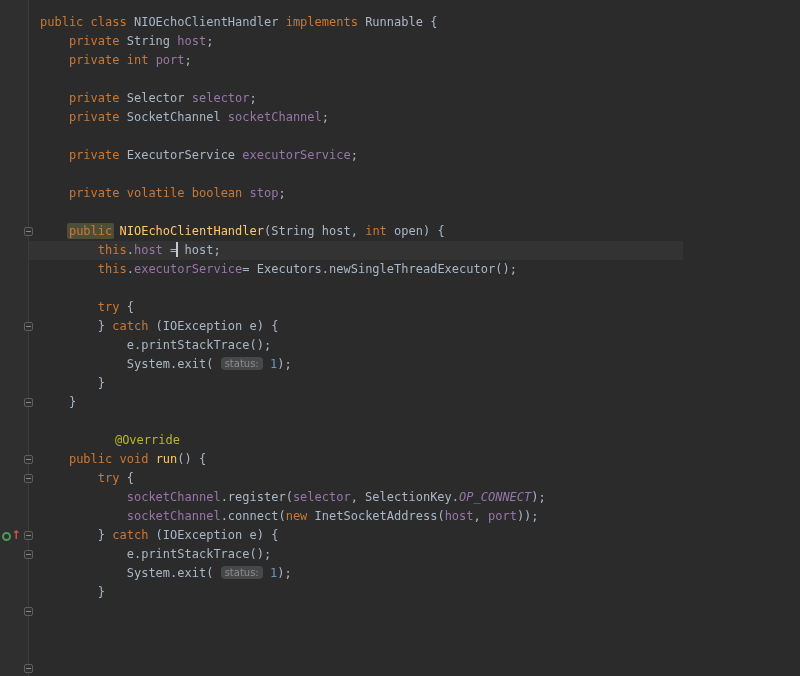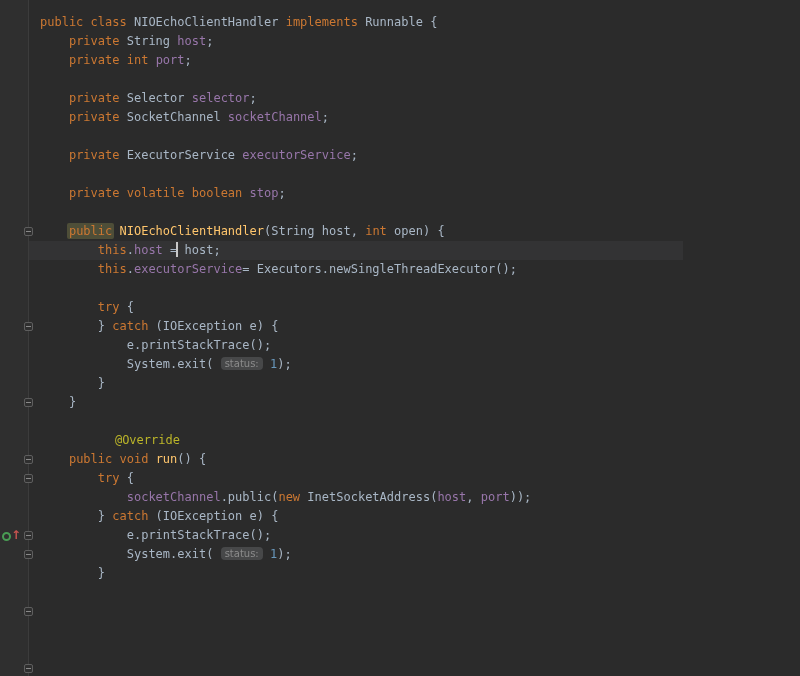--- a/index.html
+++ b/index.html
@@ -92,21 +92,22 @@
       <div class="line">        <span class="tk-kw">try</span><span class="tk-txt"> {</span></div>
       <div class="line">        <span class="tk-txt">} </span><span class="tk-kw">catch</span><span class="tk-txt"> (IOException e) {</span></div>
       <div class="line">            <span class="tk-txt">e.printStackTrace();</span></div>
       <div class="line">            <span class="tk-txt">System.</span><span class="tk-stat">exit</span><span class="tk-txt">( </span><span class="tk-badge">status:</span><span class="tk-txt"> </span><span class="tk-num">1</span><span class="tk-txt">);</span></div>
       <div class="line">        <span class="tk-txt">}</span></div>
       <div class="line">    <span class="tk-txt">}</span></div>
       <div class="line"></div>
       <div class="line">    <span class="tk-ann">@Override</span></div>
       <div class="line">    <span class="tk-kw">public</span><span class="tk-txt"> </span><span class="tk-kw">void</span><span class="tk-txt"> </span><span class="tk-mth">run</span><span class="tk-txt">() {</span></div>
       <div class="line">        <span class="tk-kw">try</span><span class="tk-txt"> {</span></div>
-      <div class="line">            <span class="tk-fld">socketChannel</span><span class="tk-txt">.public(</span><span class="tk-kw">new</span><span class="tk-txt"> InetSocketAddress(</span><span class="tk-fld">host</span><span class="tk-txt">, </span><span class="tk-fld">port</span><span class="tk-txt">));</span></div>
+      <div class="line">            <span class="tk-fld">socketChannel</span><span class="tk-txt">.register(</span><span class="tk-fld">selector</span><span class="tk-txt">, SelectionKey.</span><span class="tk-sfld">OP_CONNECT</span><span class="tk-txt">);</span></div>
+      <div class="line">            <span class="tk-fld">socketChannel</span><span class="tk-txt">.connect(</span><span class="tk-kw">new</span><span class="tk-txt"> InetSocketAddress(</span><span class="tk-fld">host</span><span class="tk-txt">, </span><span class="tk-fld">port</span><span class="tk-txt">));</span></div>
       <div class="line">        <span class="tk-txt">} </span><span class="tk-kw">catch</span><span class="tk-txt"> (IOException e) {</span></div>
       <div class="line">            <span class="tk-txt">e.printStackTrace();</span></div>
       <div class="line">            <span class="tk-txt">System.</span><span class="tk-stat">exit</span><span class="tk-txt">( </span><span class="tk-badge">status:</span><span class="tk-txt"> </span><span class="tk-num">1</span><span class="tk-txt">);</span></div>
       <div class="line">        <span class="tk-txt">}</span></div>
     </div>
   <div class="gutter" id="gutter">
       <div class="fold-marker" style="top: 227px;"></div>
       <div class="fold-marker" style="top: 322px;"></div>
       <div class="fold-marker" style="top: 398px;"></div>
       <div class="fold-marker" style="top: 455px;"></div>

